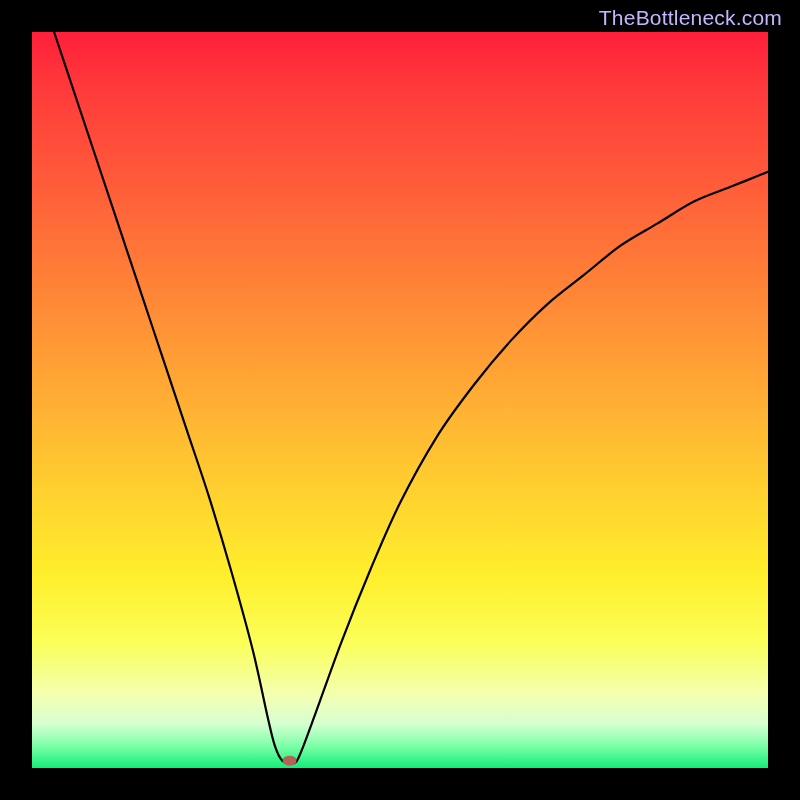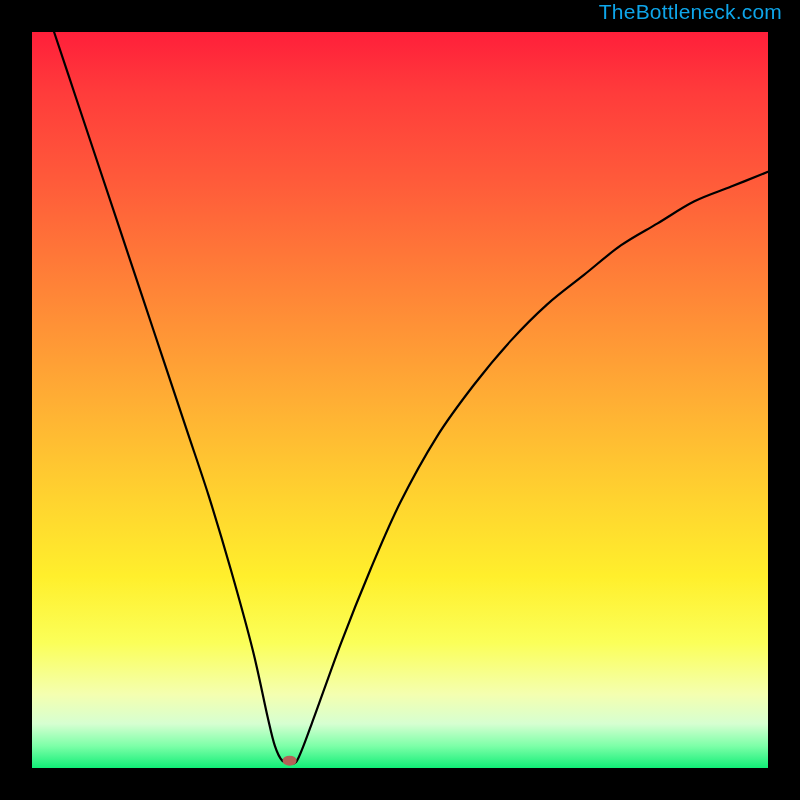--- a/index.html
+++ b/index.html
@@ -35,23 +35,23 @@
       #ffef2c 74%,
       #fbff59 83%,
       #f4ffb0 90%,
       #d6ffd1 94%,
       #7dffa8 97%,
       #11ee77 100%
     );
   }
   .watermark {
     position: absolute;
-    top: 0;
+    top: 6px;
     right: 18px;
-    color: #0ea5e9;
+    color: #c4b5fd;
     font-size: 21px;
     font-weight: 500;
     letter-spacing: 0.2px;
     user-select: none;
   }
   svg.curve {
     position: absolute;
     left: 0;
     top: 0;
     width: 736px;

